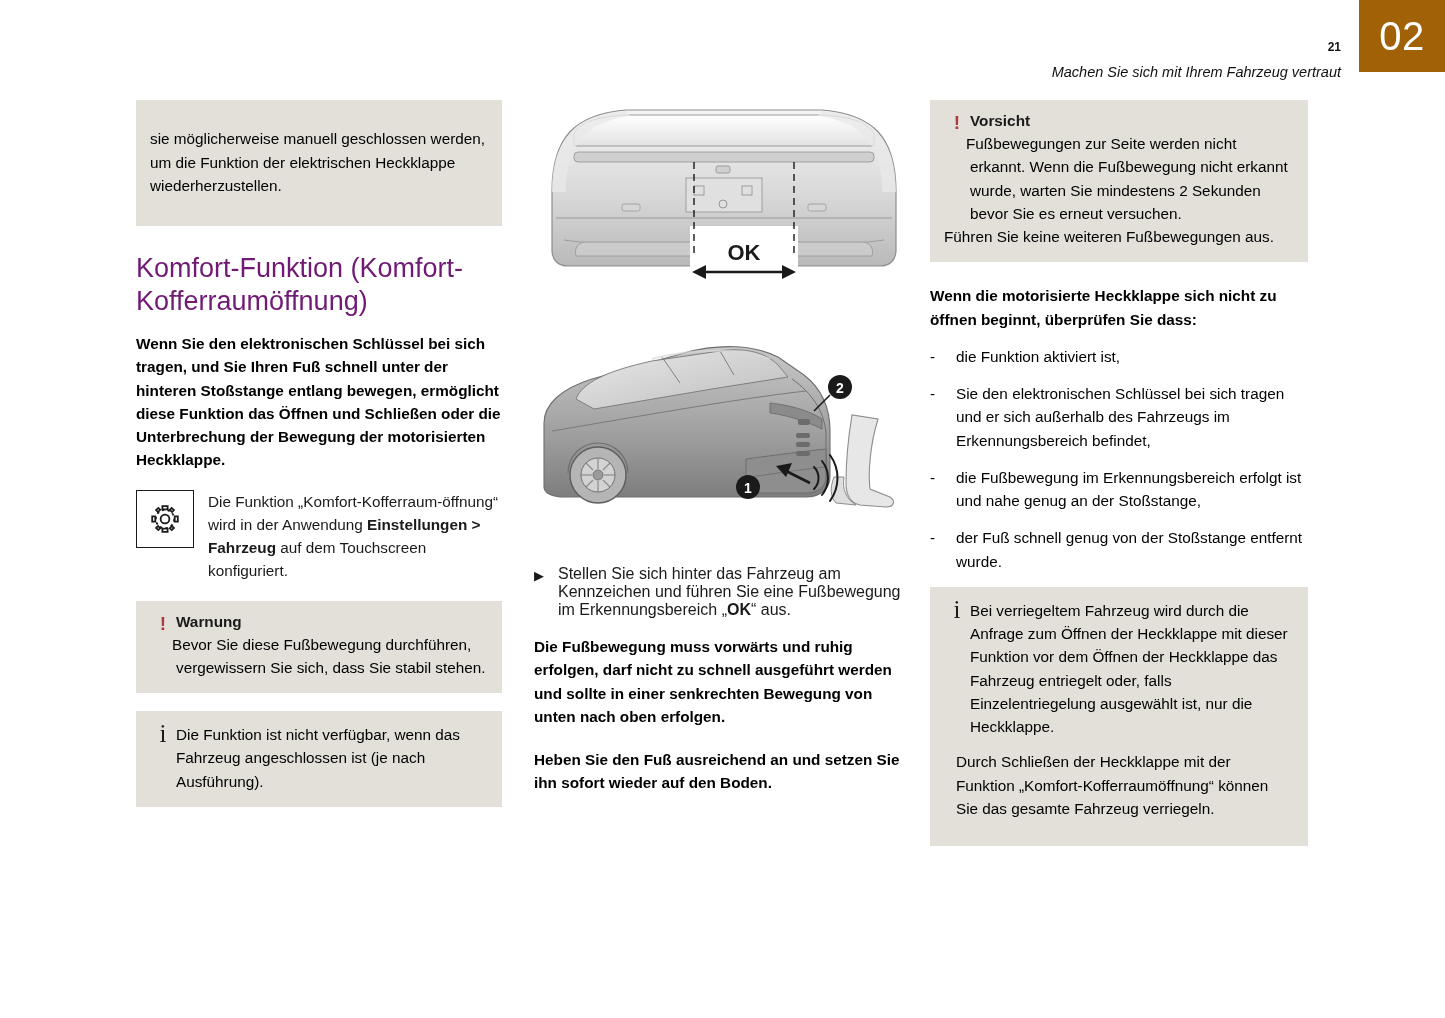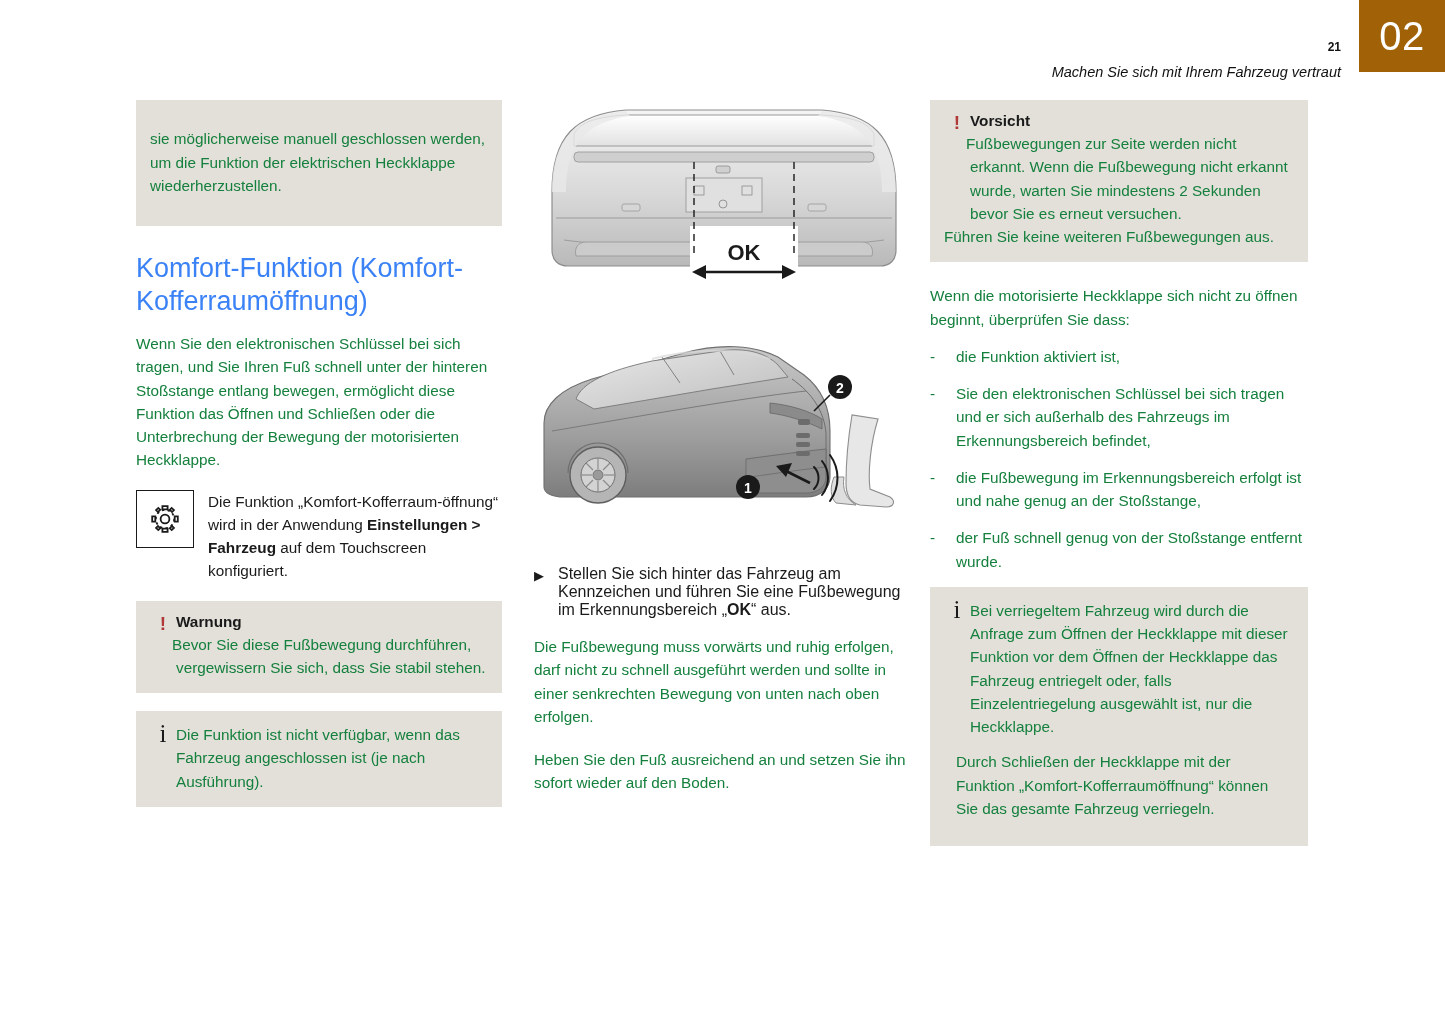--- a/index.html
+++ b/index.html
@@ -53,31 +53,31 @@
     position: absolute;
     top: 100px;
   }
   .col-1 { left: 136px; width: 366px; }
   .col-2 { left: 534px; width: 380px; }
   .col-3 { left: 930px; width: 378px; }
 
   p, li, div.txt {
     font-size: 15.3px;
     line-height: 1.52;
-    color: #15803d;
-  }
-
-  .para { margin: 0 0 14px 0; }
+    color: #000000;
+  }
+
+  .para { margin: 0 0 14px 0; font-weight: bold; }
 
   h2.section-title {
     font-size: 27px;
     font-weight: 400;
     line-height: 1.22;
     margin: 26px 0 14px 0;
-    color: #3b82f6;
+    color: #701a75;
   }
 
   
   .box {
     background: #e3e0da;
     padding: 12px 14px 14px 14px;
     box-sizing: border-box;
   }
   .box-intro {
     background: #e3e0da;

